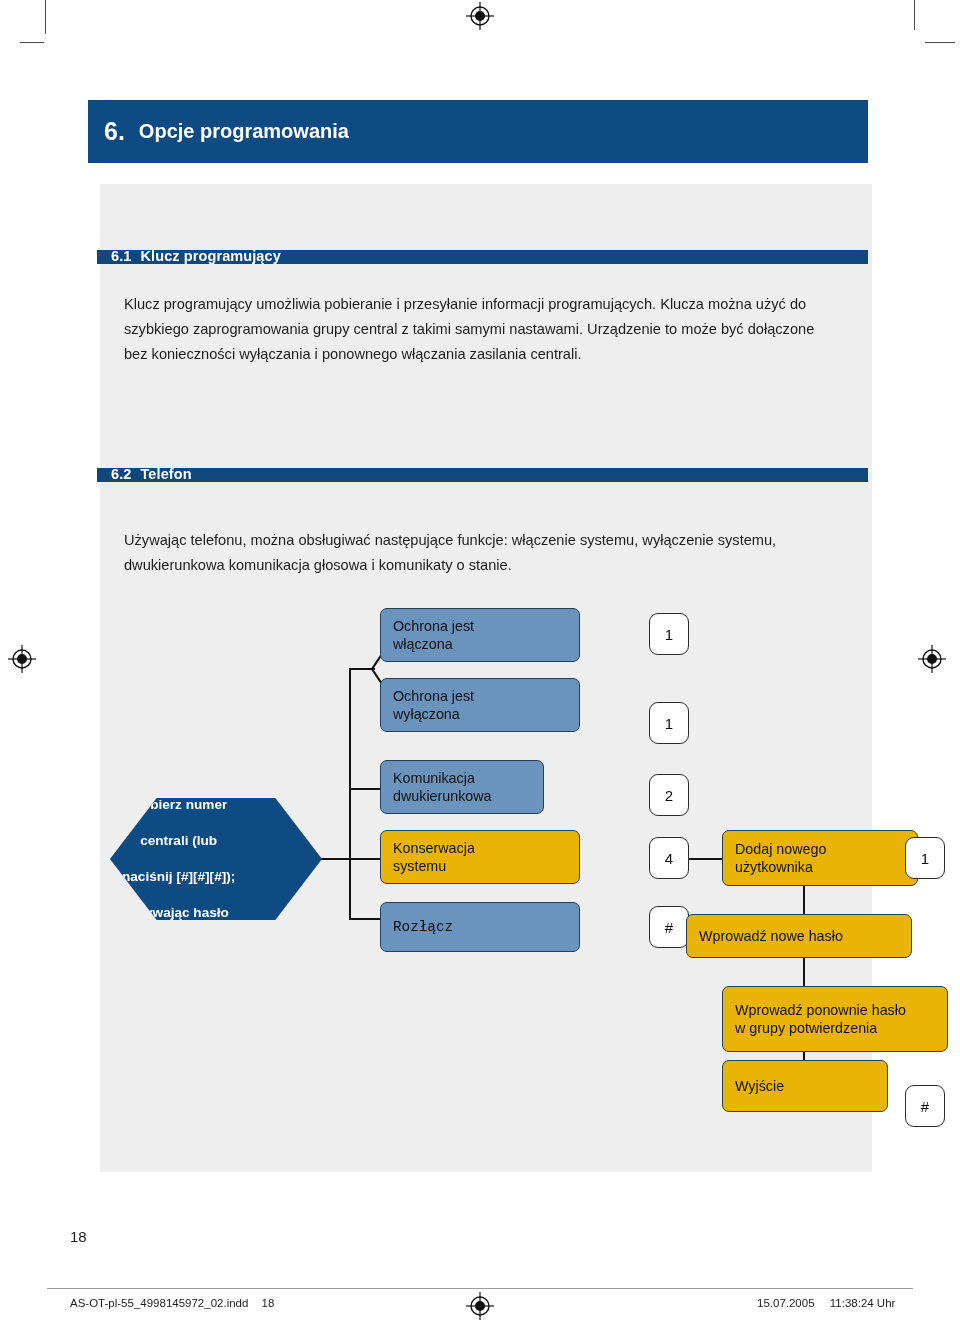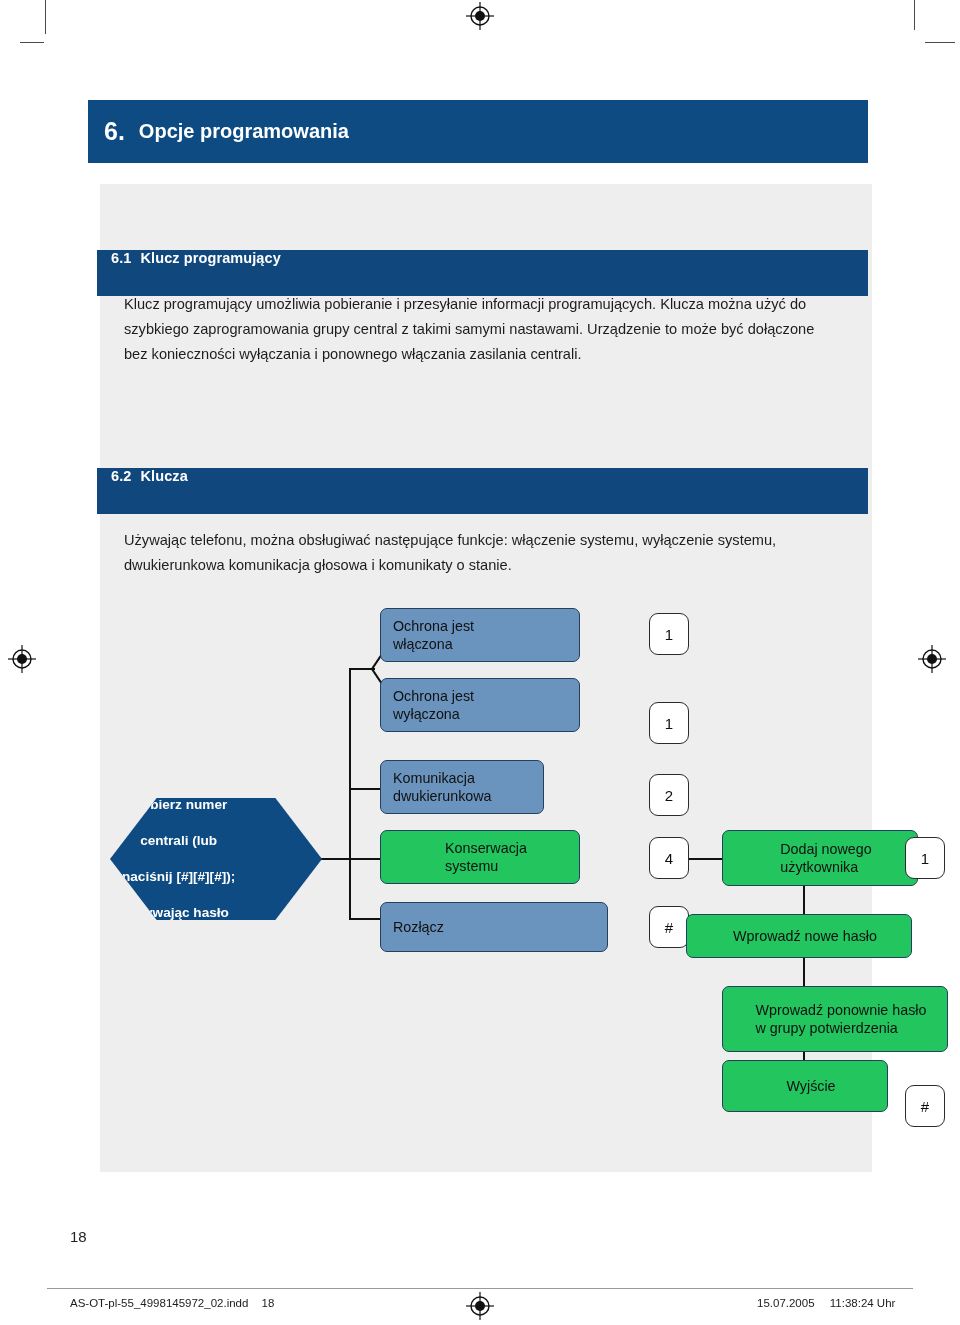--- a/index.html
+++ b/index.html
@@ -69,27 +69,27 @@
     top: 184px;
     width: 772px;
     height: 988px;
     background: #eeeeee;
   }
 
   .sec-head {
     position: absolute;
     left: 97px;
     width: 771px;
-    height: 46px;
+    height: 14px;
     background: #10477c;
     color: #ffffff;
     font-size: 14.5px;
     font-weight: bold;
     display: flex;
-    align-items: flex-start;
+    align-items: flex-end;
     box-sizing: border-box;
     padding-left: 14px;
     letter-spacing: .1px;
   }
   .sec-head .snum { margin-right: 9px; }
 
   .para {
     position: absolute;
     font-size: 14.6px;
     line-height: 25px;
@@ -111,21 +111,21 @@
     border-radius: 7px;
     box-sizing: border-box;
     display: flex;
     align-items: center;
     font-size: 14.3px;
     line-height: 18px;
     color: #111111;
     padding-left: 12px;
   }
   .fbox.mid   { background: #6a93bd; }
-  .fbox.light { background: #22c55e; justify-content: center; }
+  .fbox.light { background: #eab308; }
 
   .keybox {
     position: absolute;
     background: #ffffff;
     border: 1.7px solid #2b2b2b;
     border-radius: 9px;
     box-sizing: border-box;
     display: flex;
     align-items: center;
     justify-content: center;
@@ -236,21 +236,21 @@
   <div class="content-panel"></div>
 
   <div class="sec-head" style="top:250px;">
     <span class="snum">6.1</span>
     <span>Klucz programujący</span>
   </div>
   <div class="para" style="left:124px;top:292px;width:710px;">Klucz programujący umożliwia pobieranie i przesyłanie informacji programujących. Klucza można użyć do szybkiego zaprogramowania grupy central z takimi samymi nastawami. Urządzenie to może być dołączone bez konieczności wyłączania i ponownego włączania zasilania centrali.</div>
 
   <div class="sec-head" style="top:468px;">
     <span class="snum">6.2</span>
-    <span>Klucza</span>
+    <span>Telefon</span>
   </div>
   <div class="para" style="left:124px;top:528px;width:700px;">Używając telefonu, można obsługiwać następujące funkcje: włączenie systemu, wyłączenie systemu, dwukierunkowa komunikacja głosowa i komunikaty o stanie.</div>
 
   <div class="flow">
 
     <div class="conn conn-h" style="left:218px;top:268px;width:32px;"></div>
     <div class="conn conn-v" style="left:249px;top:78px;height:250px;"></div>
     <div class="conn conn-h" style="left:249px;top:78px;width:26px;"></div>
 
     <svg class="diag" style="left:270px;top:18px;width:42px;height:122px;" viewBox="0 0 42 122">
@@ -298,21 +298,21 @@
     </div>
     <div class="keybox" style="left:549px;top:184px;width:40px;height:42px;">2</div>
 
     <div class="fbox light" style="left:280px;top:240px;width:200px;height:54px;">
       <span>
         <span>Konserwacja</span><br><span>systemu</span>
       </span>
     </div>
     <div class="keybox" style="left:549px;top:247px;width:40px;height:42px;">4</div>
 
-    <div class="fbox mid" style="left:280px;top:312px;width:228px;height:50px;">
+    <div class="fbox mid" style="left:280px;top:312px;width:200px;height:50px;font-family:Liberation Mono, monospace;">
       <span>Rozłącz</span>
     </div>
     <div class="keybox" style="left:549px;top:316px;width:40px;height:42px;">#</div>
 
     <div class="fbox light" style="left:622px;top:240px;width:196px;height:56px;">
       <span>
         <span>Dodaj nowego</span><br><span>użytkownika</span>
       </span>
     </div>
 

